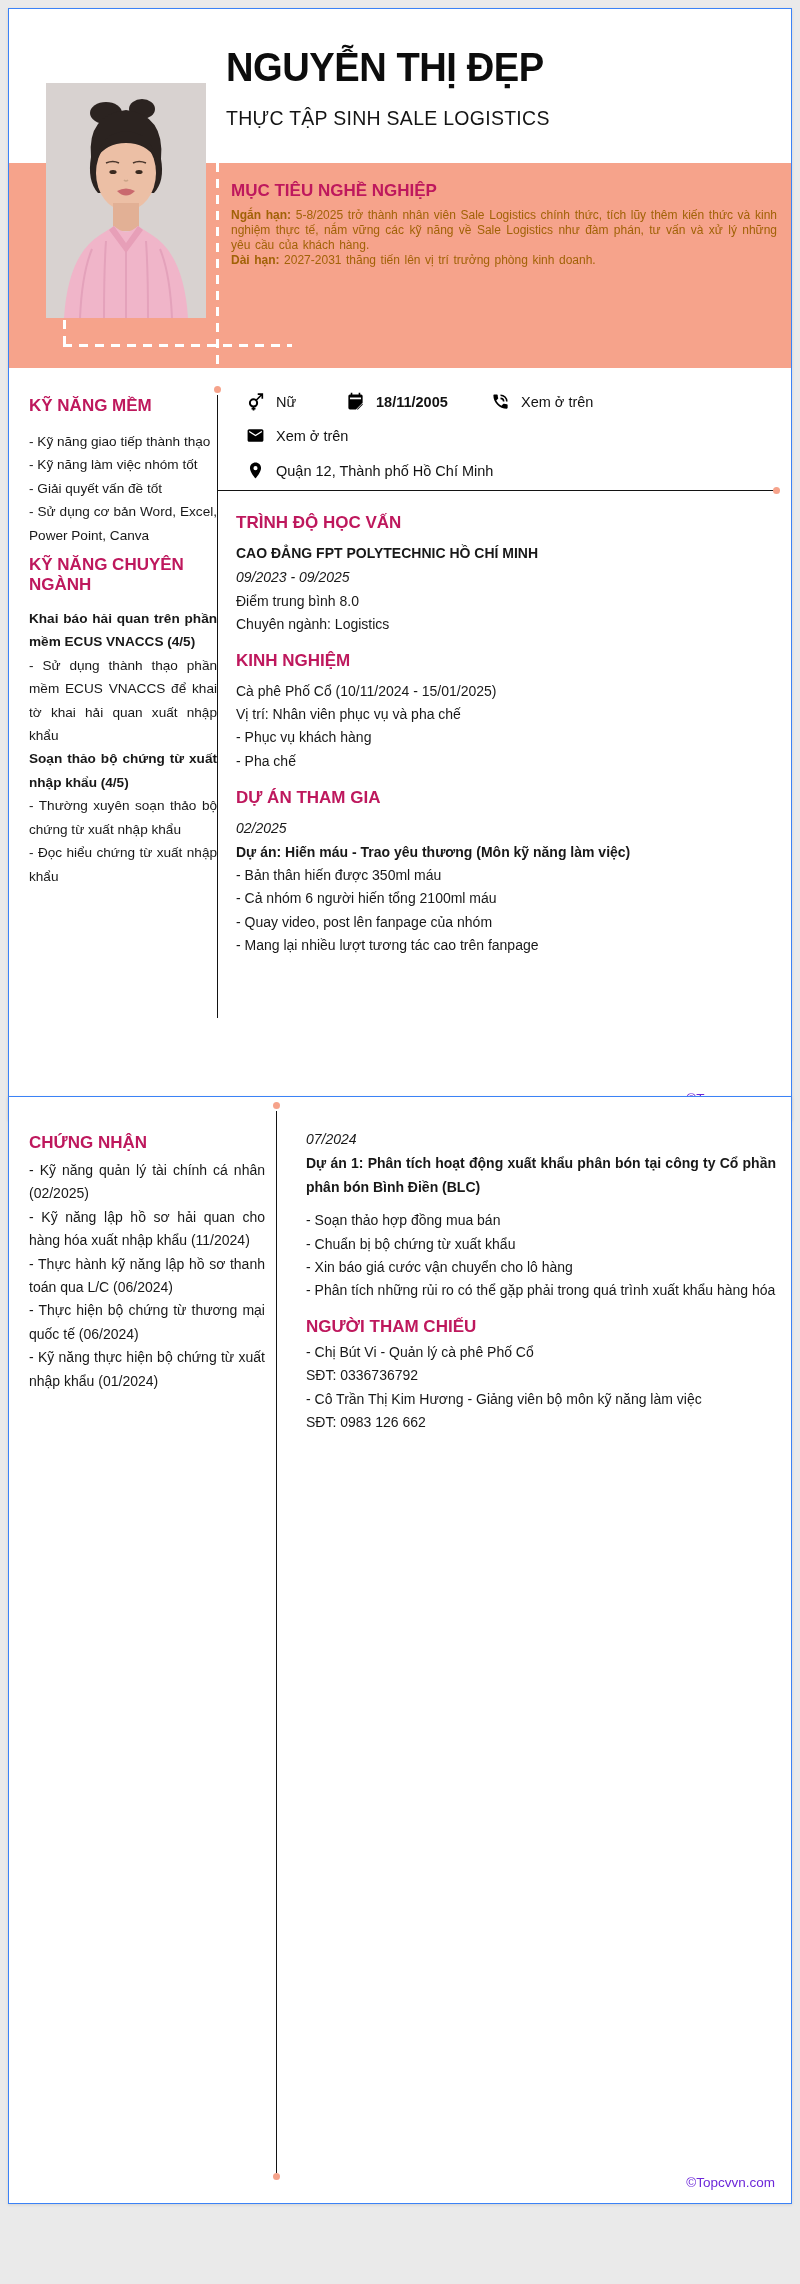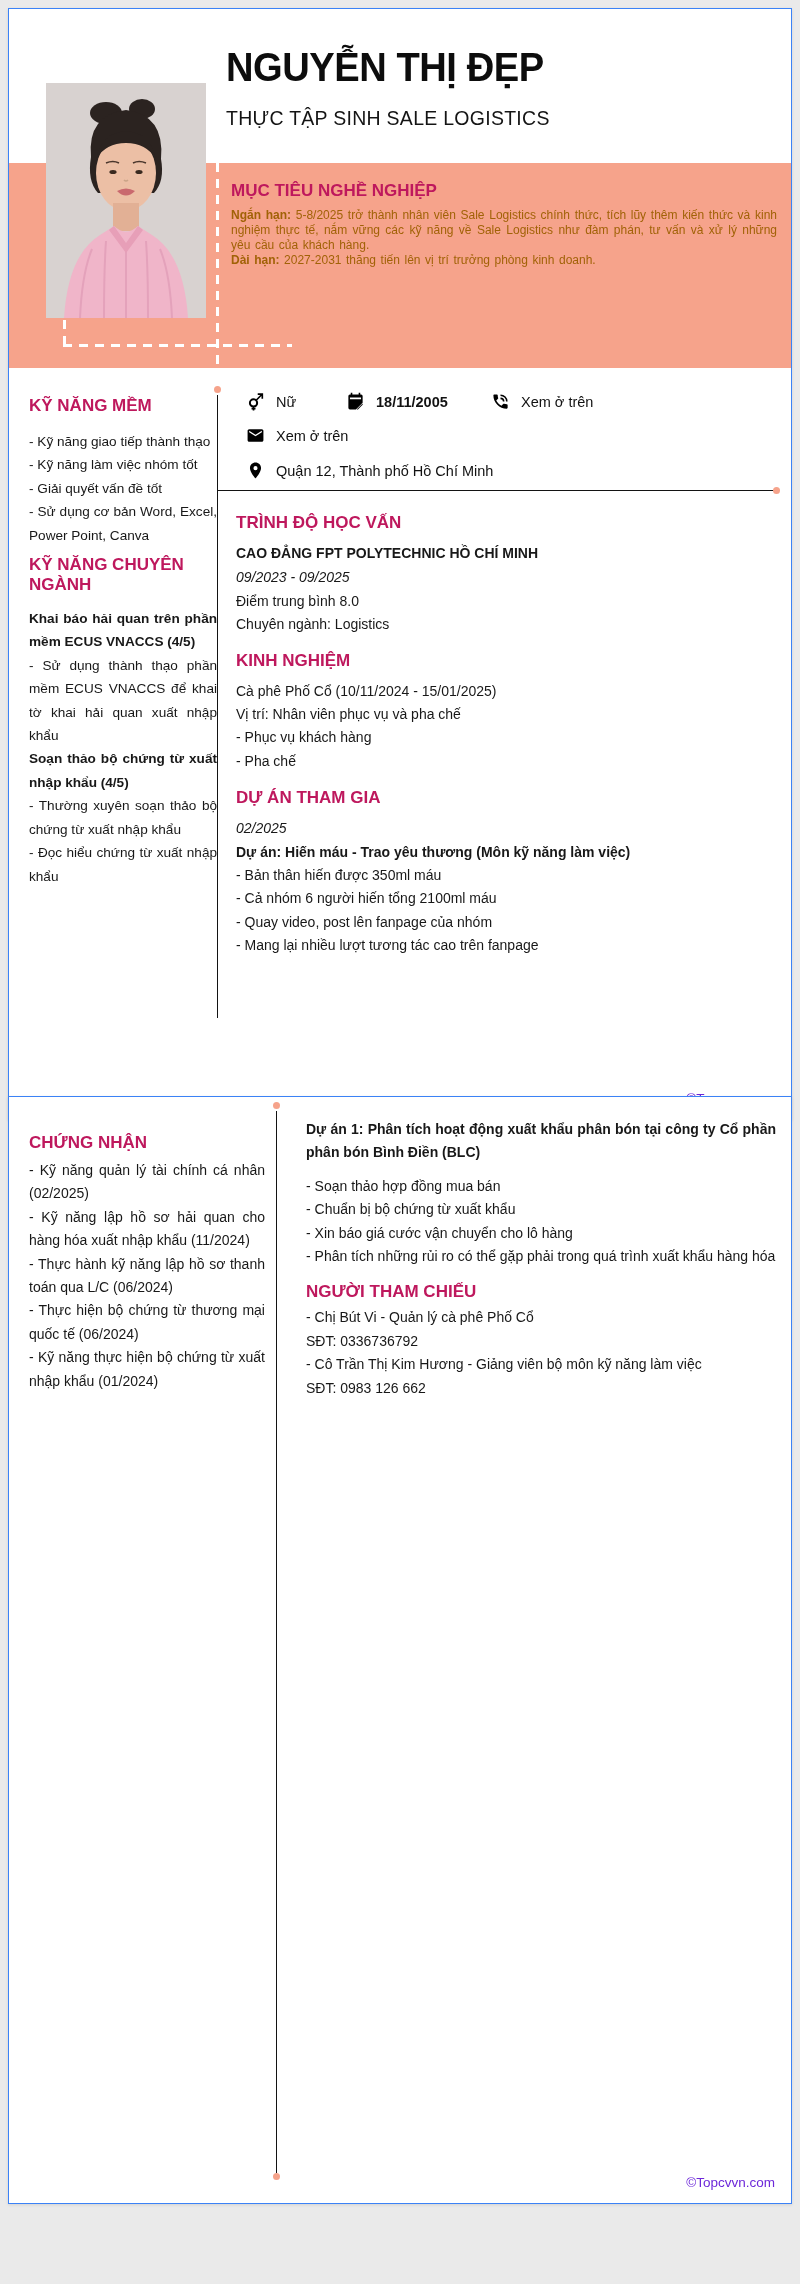--- a/index.html
+++ b/index.html
@@ -227,20 +227,21 @@
     <div class="items">
       <div class="t jt di">Kỹ năng quản lý tài chính cá nhân (02/2025)</div>
       <div class="t jt di">Kỹ năng lập hồ sơ hải quan cho hàng hóa xuất nhập khẩu (11/2024)</div>
       <div class="t jt di">Thực hành kỹ năng lập hồ sơ thanh toán qua L/C (06/2024)</div>
       <div class="t jt di">Thực hiện bộ chứng từ thương mại quốc tế (06/2024)</div>
       <div class="t jt di">Kỹ năng thực hiện bộ chứng từ xuất nhập khẩu (01/2024)</div>
     </div>
   </div>
 
   <div class="abs rightcol2">
+    <div class="t i" style="margin-top:11px;">07/2024</div>
     <div class="t b jt" style="margin-top:1px;">Dự án 1: Phân tích hoạt động xuất khẩu phân bón tại công ty Cổ phần phân bón Bình Điền (BLC)</div>
     <div class="t jt di" style="margin-top:10px;">Soạn thảo hợp đồng mua bán</div>
     <div class="t jt di">Chuẩn bị bộ chứng từ xuất khẩu</div>
     <div class="t jt di">Xin báo giá cước vận chuyển cho lô hàng</div>
     <div class="t jt di">Phân tích những rủi ro có thể gặp phải trong quá trình xuất khẩu hàng hóa</div>
 
     <div class="h3" style="margin-top:14px;">NGƯỜI THAM CHIẾU</div>
     <div class="t di" style="margin-top:4px;">Chị Bút Vi - Quản lý cà phê Phố Cổ</div>
     <div class="t">SĐT: 0336736792</div>
     <div class="t di">Cô Trần Thị Kim Hương - Giảng viên bộ môn kỹ năng làm việc</div>

